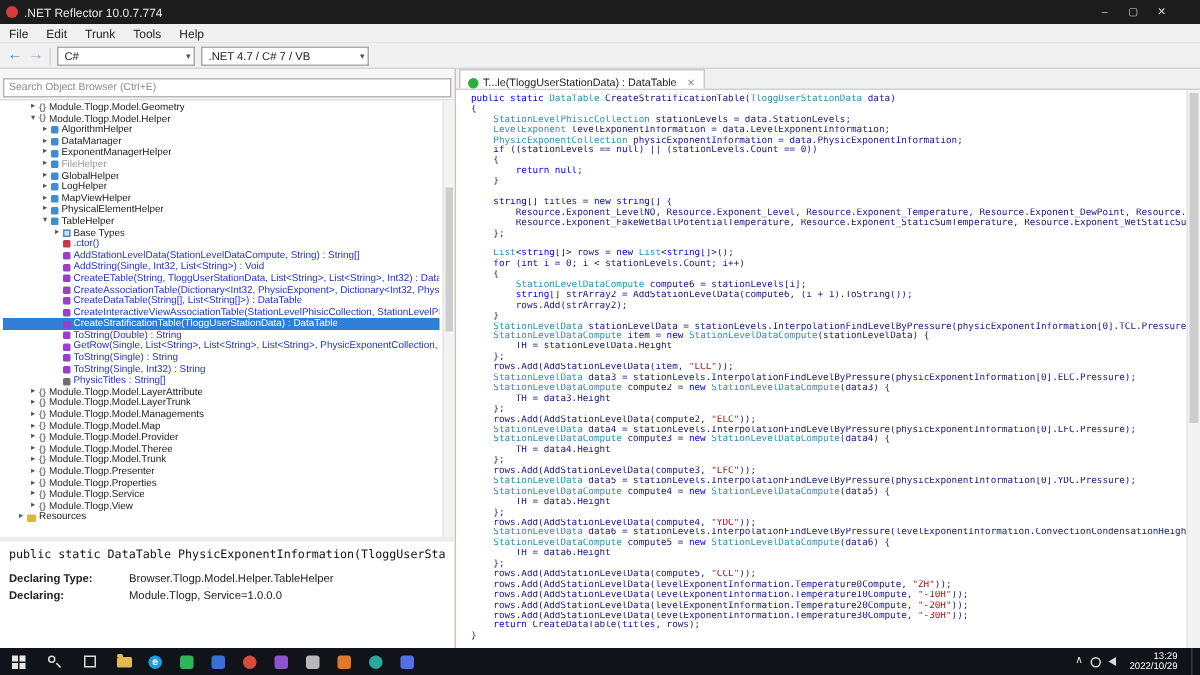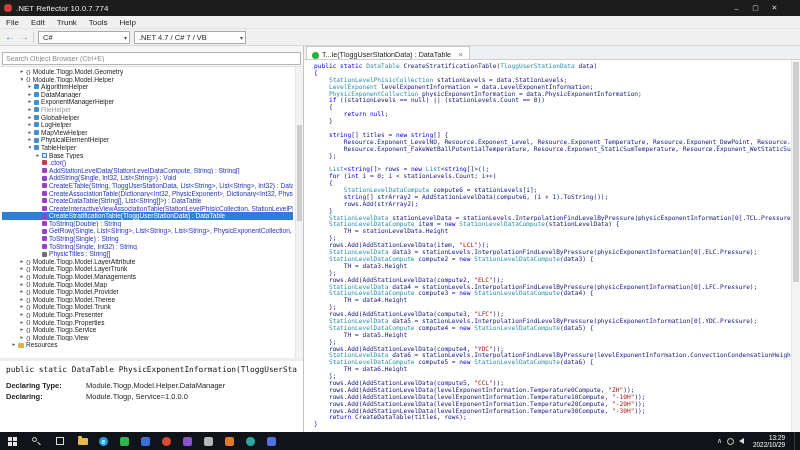--- a/index.html
+++ b/index.html
@@ -329,21 +329,21 @@
           </div>
           <div class="tree-scrollbar">
           <div class="tree-thumb"></div>
         </div>
       </div>
       <div class="details">
         <div class="sig"><span class="k">public static </span><span class="t">DataTable</span><span class="p"> </span><span class="p">PhysicExponentInformation</span><span class="p">(</span><span class="t">TloggUserStationData</span></div>
         <div>
             <div class="detail-row">
               <span class="detail-label">Declaring Type:</span>
-              <span class="detail-value">Module.Tlogp.Model.Helper.DataManager</span>
+              <span class="detail-value">Browser.Tlogp.Model.Helper.TableHelper</span>
             </div>
             <div class="detail-row">
               <span class="detail-label">Declaring:</span>
               <span class="detail-value">Module.Tlogp, Service=1.0.0.0</span>
             </div>
           </div>
       </div>
     </div>
 
     <div class="right">

